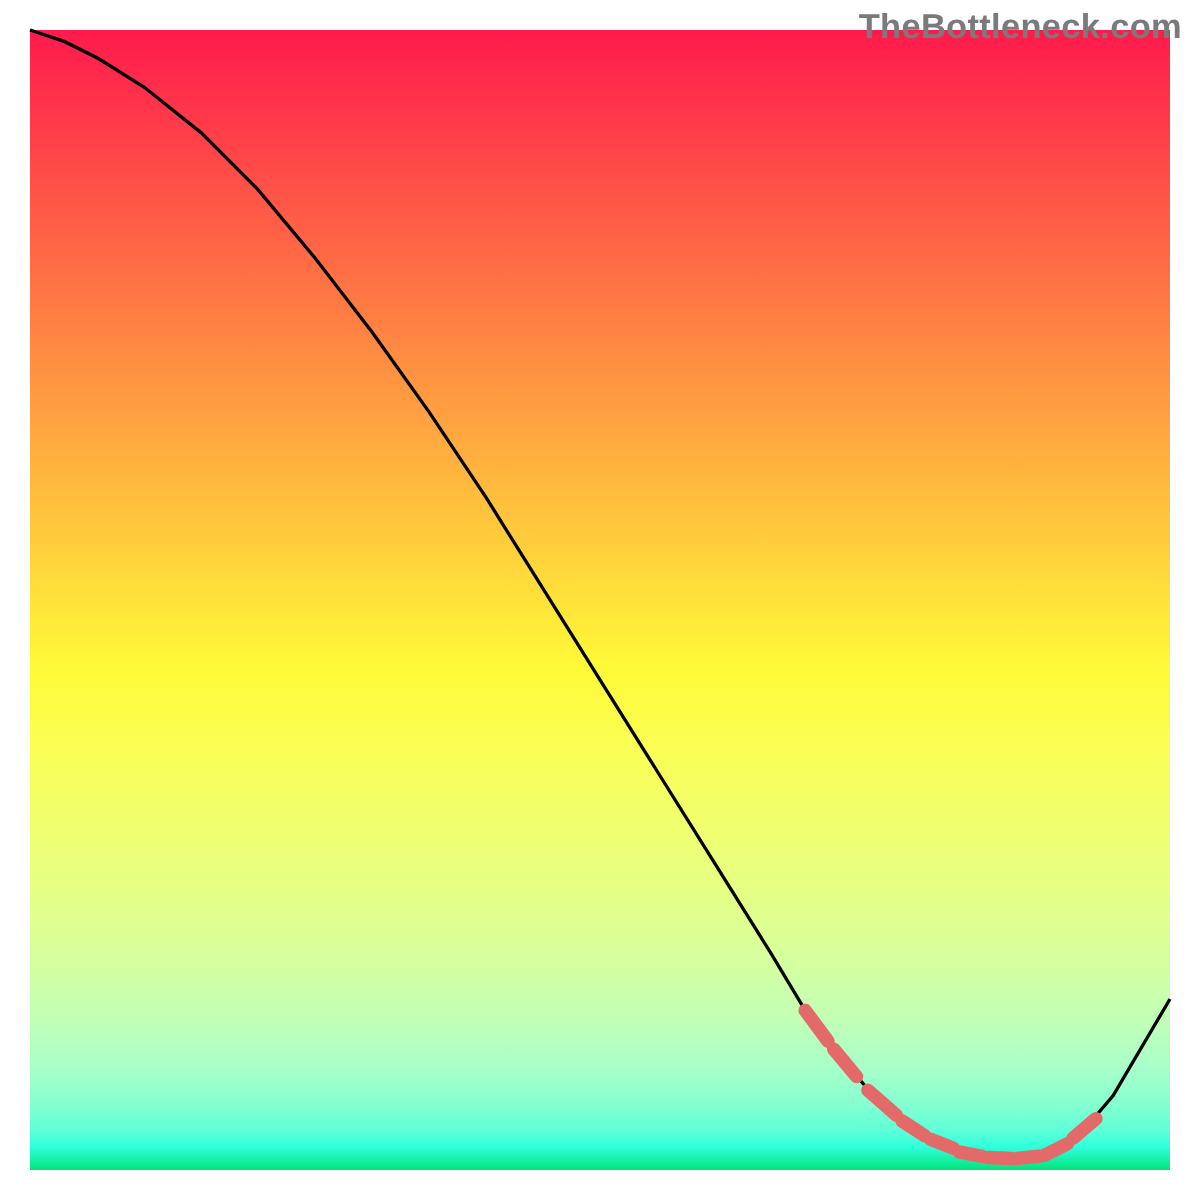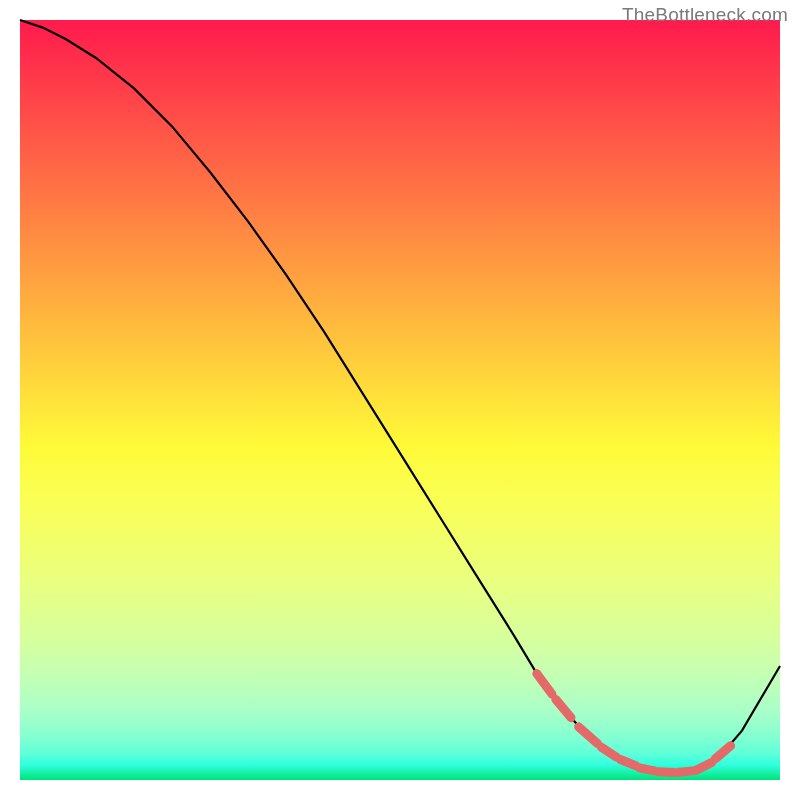--- a/index.html
+++ b/index.html
@@ -40,23 +40,23 @@
       #88ffd0 94%,
       #60ffd8 96.5%,
       #30ffdd 98%,
       #00e47a 100%
     );
   }
   .watermark {
     position: absolute;
     top: 4px;
     right: 12px;
-    font-size: 19px;
+    font-size: 23px;
     color: #7a7a7a;
-    font-weight: 400;
+    font-weight: 700;
     letter-spacing: 0.2px;
     margin-left: 40px;
   }
   svg.overlay {
     position: absolute;
     left: 20px;
     top: 20px;
     width: 760px;
     height: 760px;
     overflow: visible;

